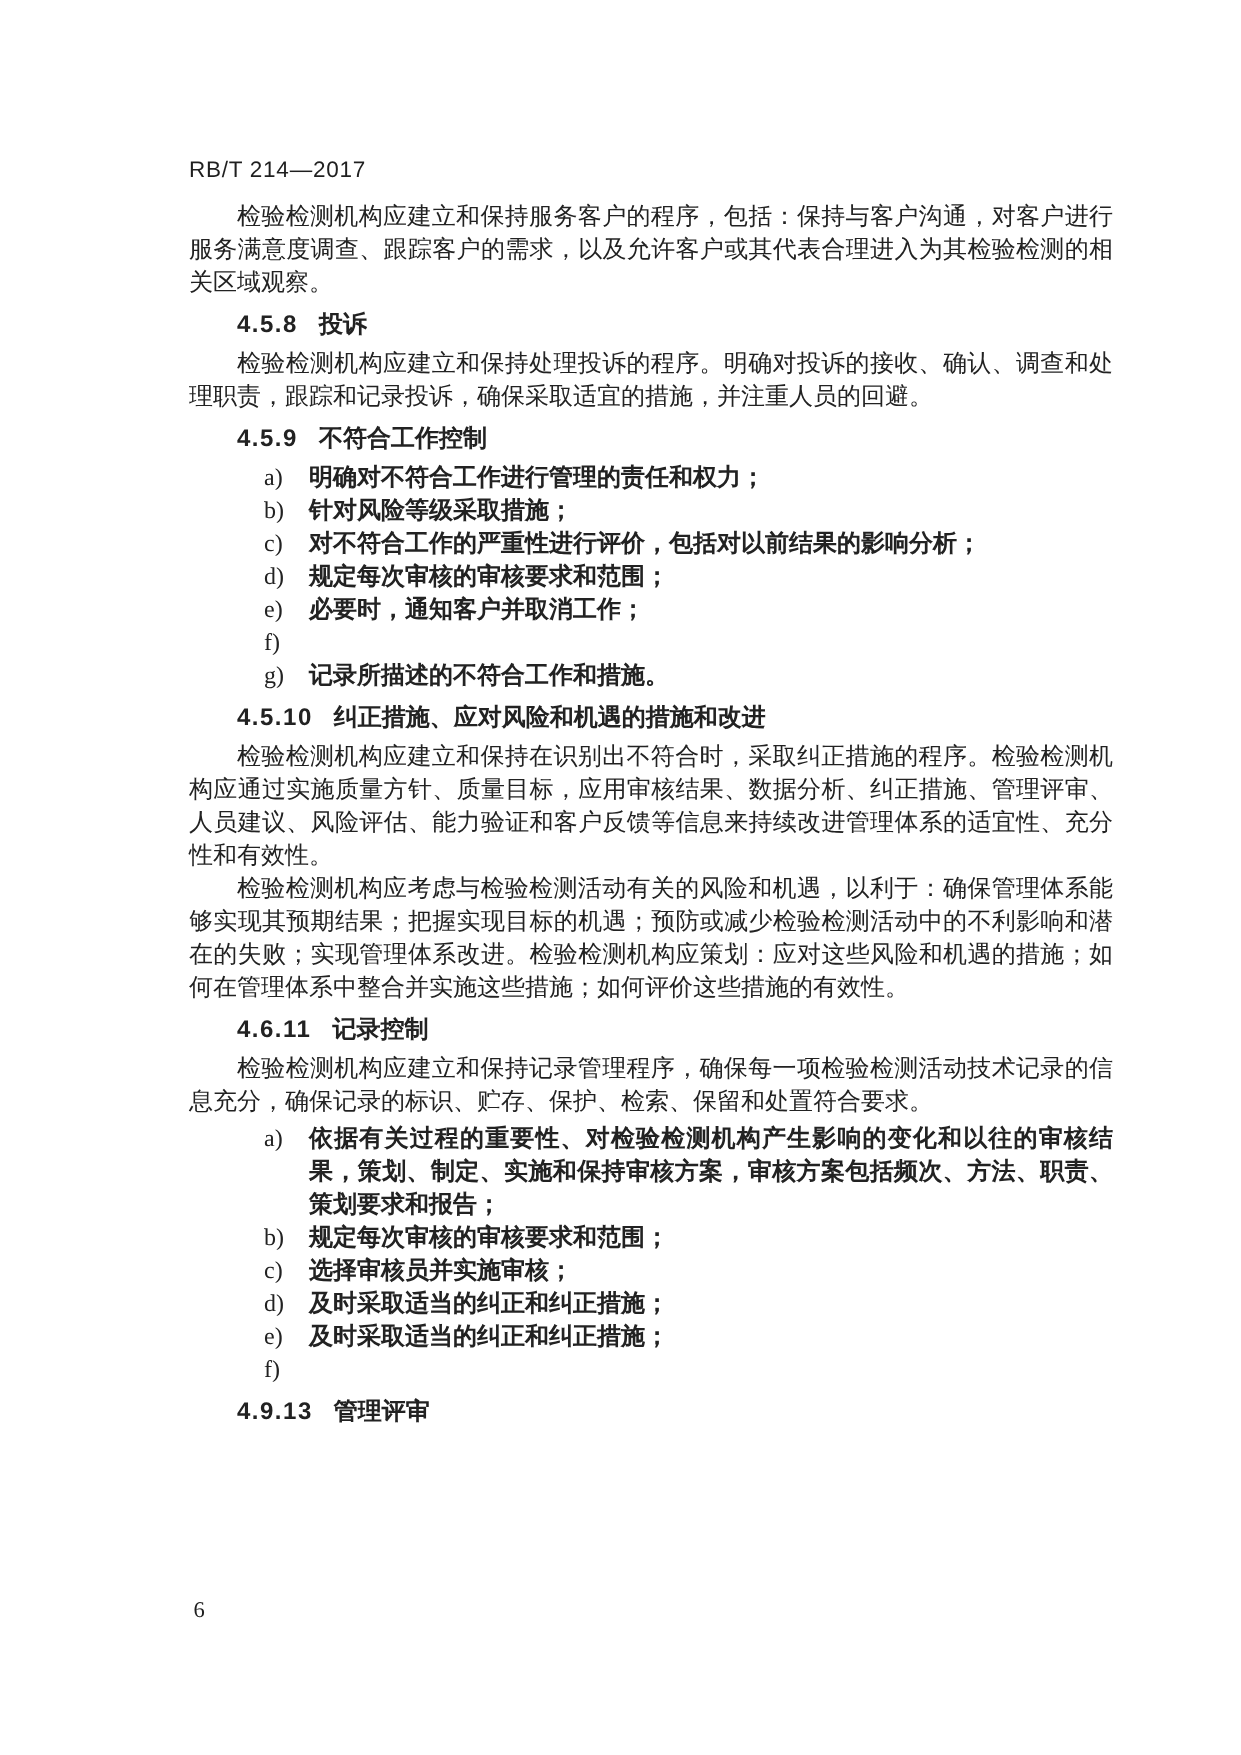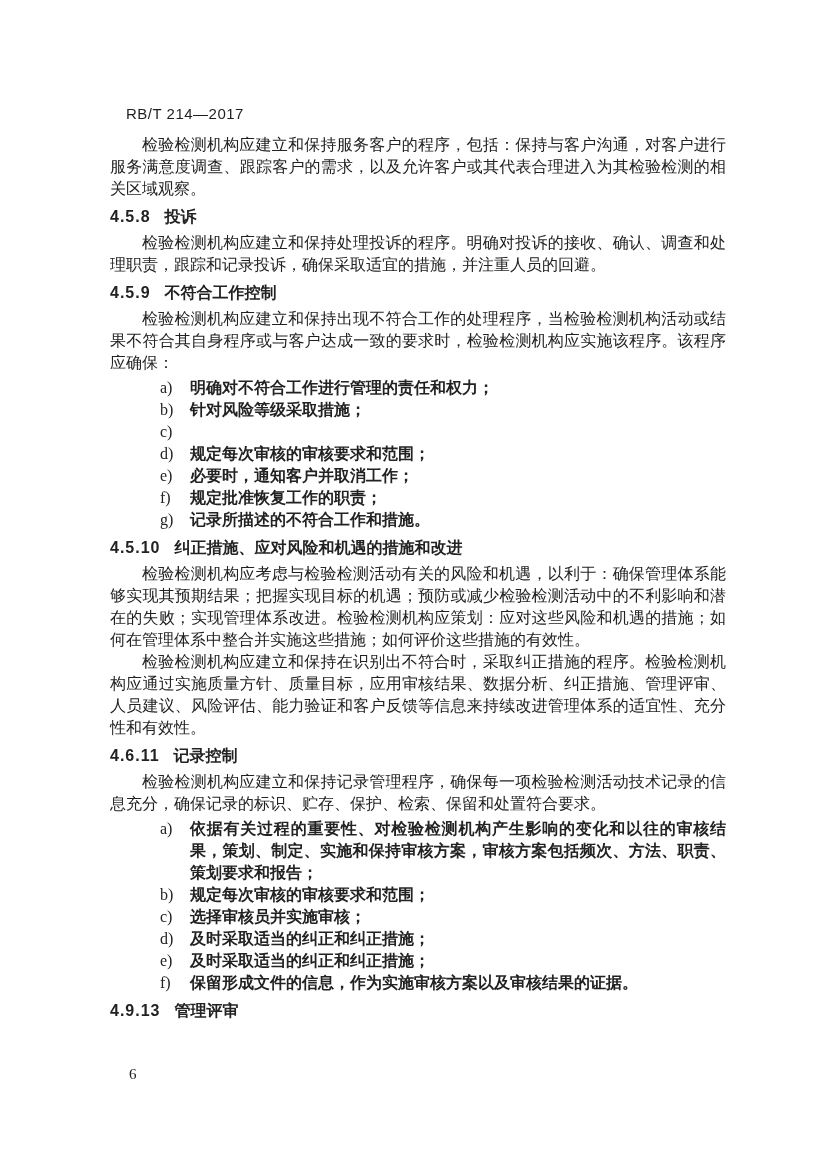--- a/index.html
+++ b/index.html
@@ -18,21 +18,21 @@
     left: 126px;
     top: 105px;
     font-family: "Liberation Sans", "DejaVu Sans", sans-serif;
     font-size: 15px;
     letter-spacing: 0.5px;
     color: #1f1f1f;
     white-space: nowrap;
   }
   .content {
     position: absolute;
-    left: 110px;
+    left: 126px;
     top: 134px;
     width: 616px;
     font-size: 16px;
     line-height: 22px;
     text-align: justify;
   }
   .para {
     text-indent: 2em;
     margin: 0;
   }
@@ -41,20 +41,21 @@
     font-weight: bold;
     font-size: 16px;
     margin: 6px 0 4px 0;
     text-align: left;
     text-indent: 0;
     white-space: nowrap;
   }
   .heading .h-num {
     margin-right: 14px;
     letter-spacing: 1px;
+    margin-left: 32px;
   }
   .list {
     margin: 3px 0;
   }
   .list-item {
     display: flex;
     padding-left: 50px;
   }
   .li-label {
     flex: 0 0 30px;
@@ -80,54 +81,53 @@
   <div class="doc-header">RB/T 214—2017</div>
 
   <div class="content">
 
     <p class="para">检验检测机构应建立和保持服务客户的程序，包括：保持与客户沟通，对客户进行服务满意度调查、跟踪客户的需求，以及允许客户或其代表合理进入为其检验检测的相关区域观察。</p>
 
     <h3 class="heading"><span class="h-num">4.5.8</span><span class="h-title">投诉</span></h3>
     <p class="para">检验检测机构应建立和保持处理投诉的程序。明确对投诉的接收、确认、调查和处理职责，跟踪和记录投诉，确保采取适宜的措施，并注重人员的回避。</p>
 
     <h3 class="heading"><span class="h-num">4.5.9</span><span class="h-title">不符合工作控制</span></h3>
-    <p class="para">检验检测机构应建立和保持出现不符合工作的处理程序，当检验检测机构活动或结果不符合其自身程序或与客户达成一致的要求时，检验检测机构应实施该程序。该程序应确保：</p>
     <div class="list">
       <div class="list-item">
           <span class="li-label">a)</span>
           <span class="li-text">明确对不符合工作进行管理的责任和权力；</span>
         </div>
       <div class="list-item">
           <span class="li-label">b)</span>
           <span class="li-text">针对风险等级采取措施；</span>
         </div>
       <div class="list-item">
           <span class="li-label">c)</span>
+          <span class="li-text">对不符合工作的严重性进行评价，包括对以前结果的影响分析；</span>
         </div>
       <div class="list-item">
           <span class="li-label">d)</span>
           <span class="li-text">规定每次审核的审核要求和范围；</span>
         </div>
       <div class="list-item">
           <span class="li-label">e)</span>
           <span class="li-text">必要时，通知客户并取消工作；</span>
         </div>
       <div class="list-item">
           <span class="li-label">f)</span>
-          <span class="li-text">规定批准恢复工作的职责；</span>
         </div>
       <div class="list-item">
           <span class="li-label">g)</span>
           <span class="li-text">记录所描述的不符合工作和措施。</span>
         </div>
     </div>
 
     <h3 class="heading"><span class="h-num">4.5.10</span><span class="h-title">纠正措施、应对风险和机遇的措施和改进</span></h3>
+    <p class="para">检验检测机构应建立和保持在识别出不符合时，采取纠正措施的程序。检验检测机构应通过实施质量方针、质量目标，应用审核结果、数据分析、纠正措施、管理评审、人员建议、风险评估、能力验证和客户反馈等信息来持续改进管理体系的适宜性、充分性和有效性。</p>
     <p class="para">检验检测机构应考虑与检验检测活动有关的风险和机遇，以利于：确保管理体系能够实现其预期结果；把握实现目标的机遇；预防或减少检验检测活动中的不利影响和潜在的失败；实现管理体系改进。检验检测机构应策划：应对这些风险和机遇的措施；如何在管理体系中整合并实施这些措施；如何评价这些措施的有效性。</p>
-    <p class="para">检验检测机构应建立和保持在识别出不符合时，采取纠正措施的程序。检验检测机构应通过实施质量方针、质量目标，应用审核结果、数据分析、纠正措施、管理评审、人员建议、风险评估、能力验证和客户反馈等信息来持续改进管理体系的适宜性、充分性和有效性。</p>
 
     <h3 class="heading"><span class="h-num">4.6.11</span><span class="h-title">记录控制</span></h3>
     <p class="para">检验检测机构应建立和保持记录管理程序，确保每一项检验检测活动技术记录的信息充分，确保记录的标识、贮存、保护、检索、保留和处置符合要求。</p>
 
     <div class="list">
       <div class="list-item">
           <span class="li-label">a)</span>
           <span class="li-text">依据有关过程的重要性、对检验检测机构产生影响的变化和以往的审核结果，策划、制定、实施和保持审核方案，审核方案包括频次、方法、职责、策划要求和报告；</span>
         </div>
       <div class="list-item">
@@ -141,21 +141,20 @@
       <div class="list-item">
           <span class="li-label">d)</span>
           <span class="li-text">及时采取适当的纠正和纠正措施；</span>
         </div>
       <div class="list-item">
           <span class="li-label">e)</span>
           <span class="li-text">及时采取适当的纠正和纠正措施；</span>
         </div>
       <div class="list-item">
           <span class="li-label">f)</span>
-          <span class="li-text">保留形成文件的信息，作为实施审核方案以及审核结果的证据。</span>
         </div>
     </div>
 
     <h3 class="heading"><span class="h-num">4.9.13</span><span class="h-title">管理评审</span></h3>
 
   </div>
 
   <div class="page-number">6</div>
 
 </div>

